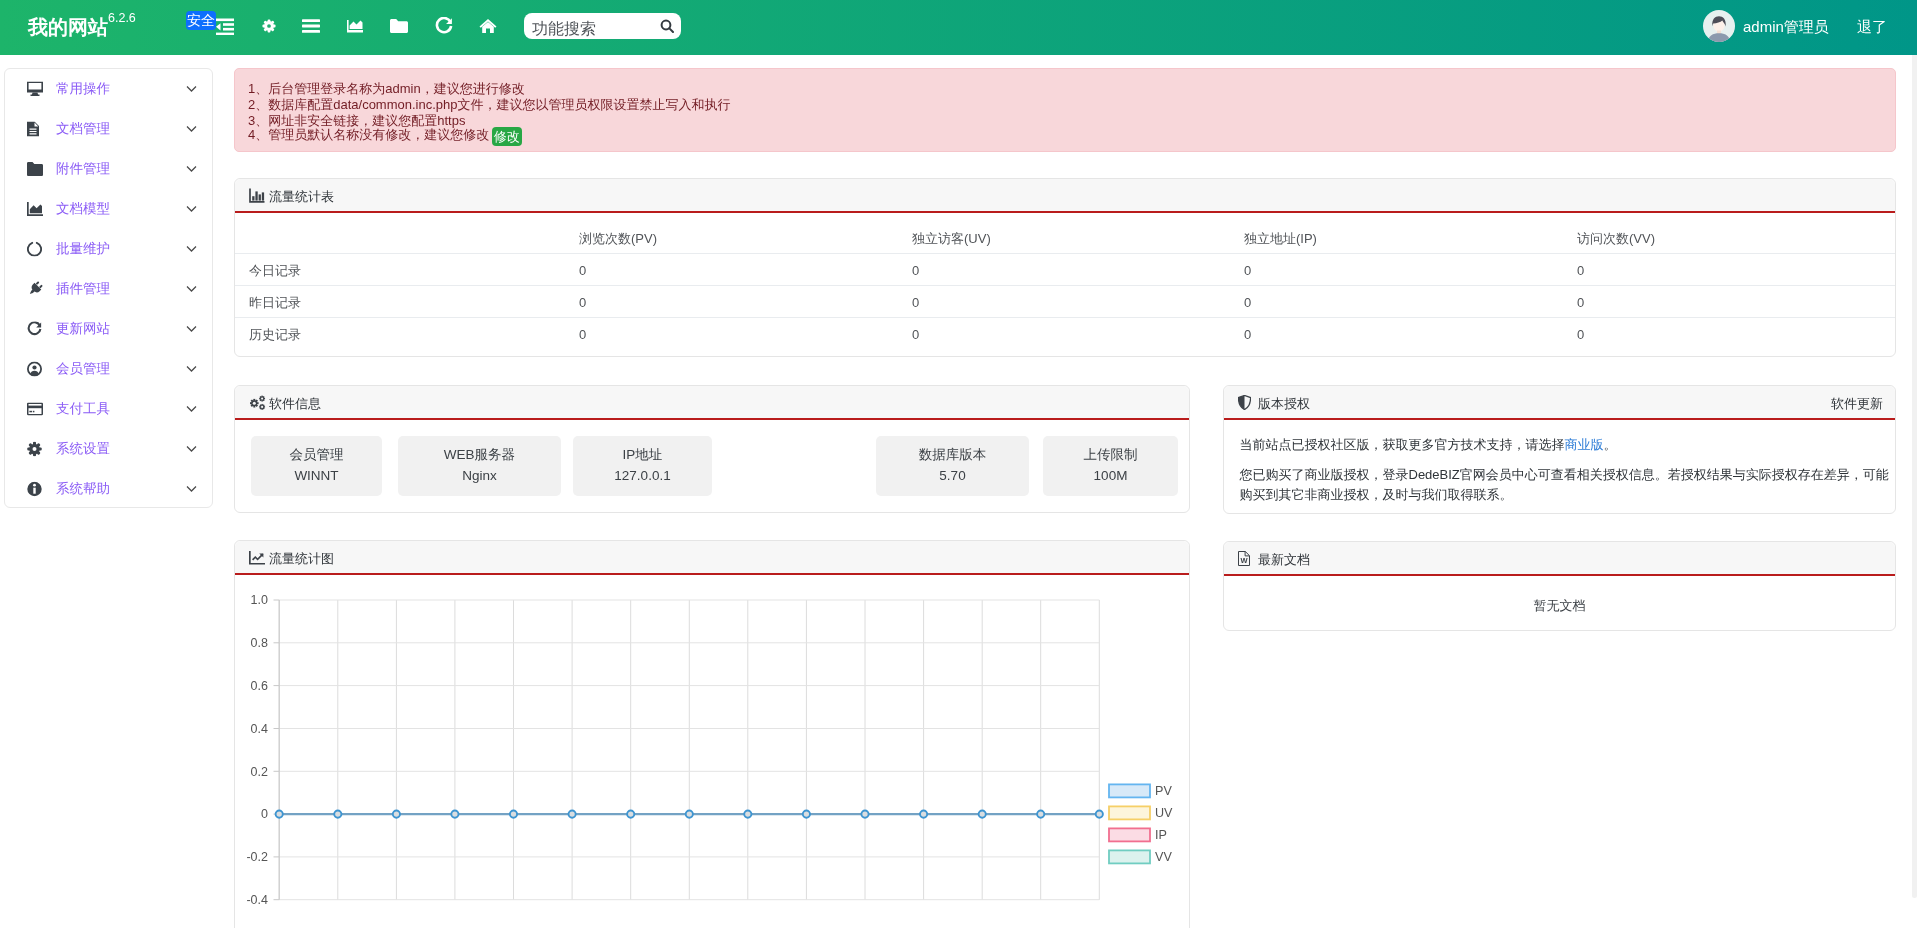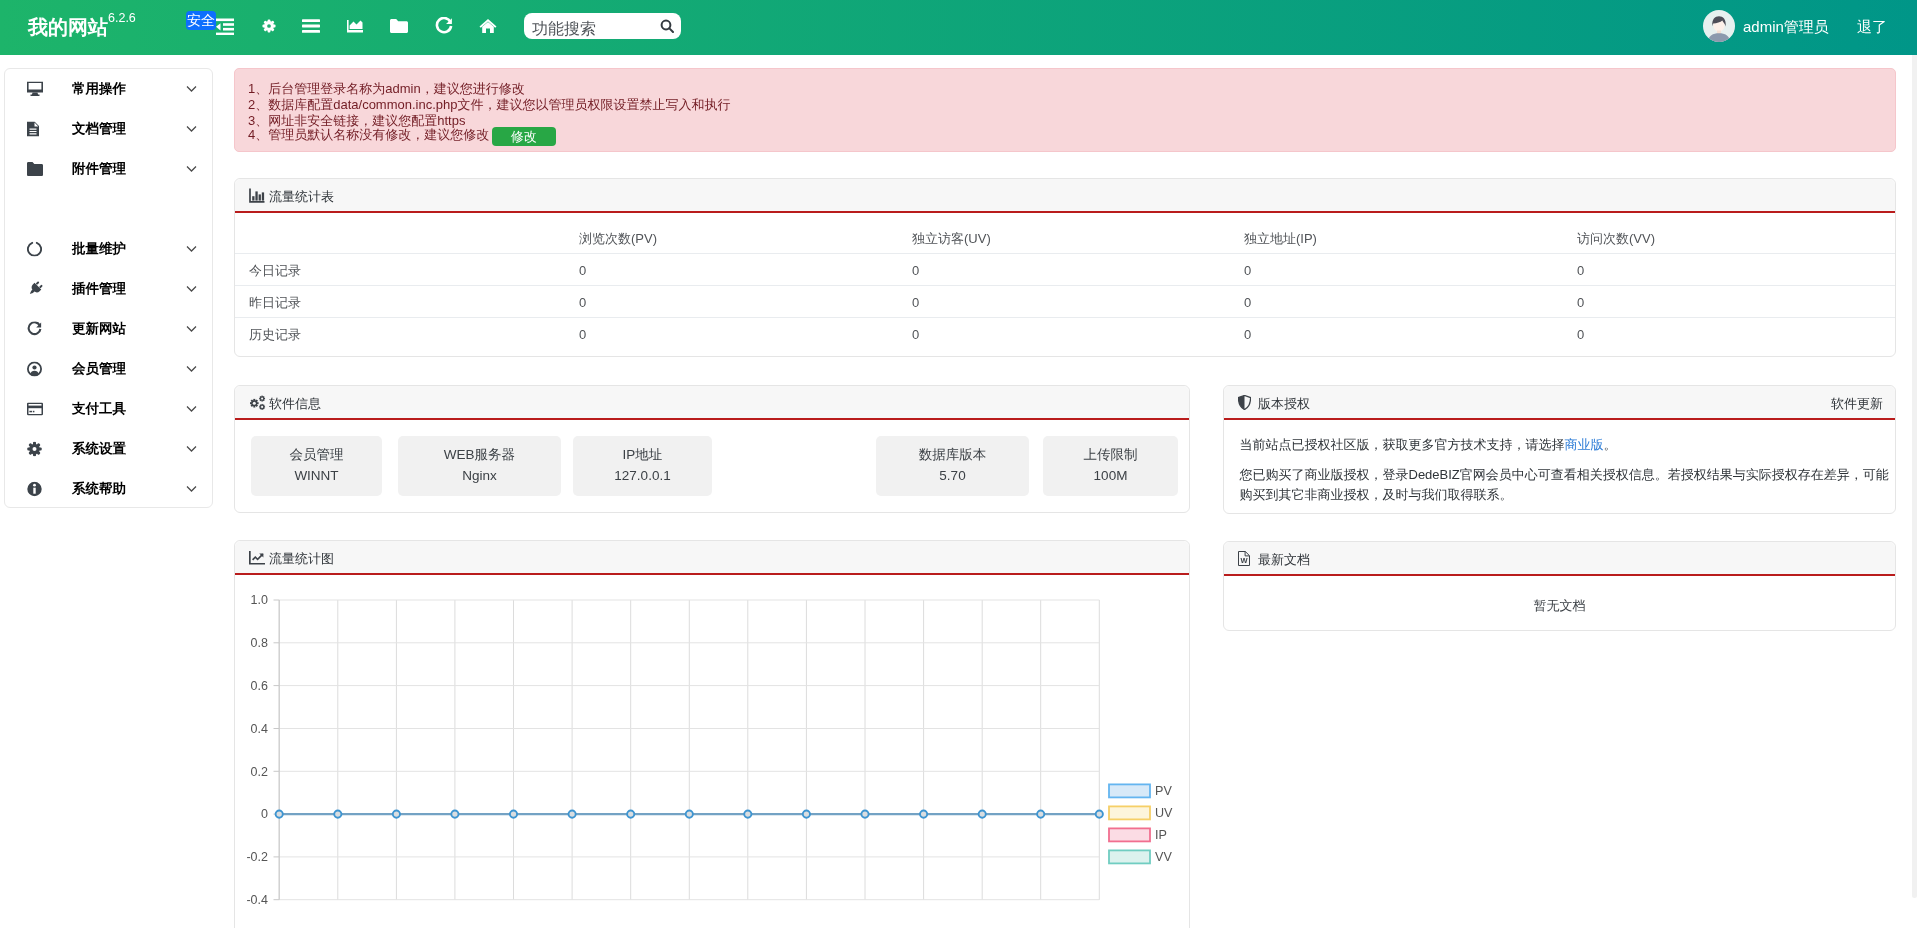--- a/index.html
+++ b/index.html
@@ -18,29 +18,29 @@
 .search .ph { position:absolute; left:8px; top:6.5px; font-size:16px; color:#51555a; }
 .useravatar { position:absolute; left:1703px; top:10px; }
 .uname { position:absolute; left:1743px; top:18px; color:#fff; font-size:15px; }
 .logout { position:absolute; left:1857px; top:18px; color:#fff; font-size:15px; }
 
 .sbar { position:absolute; left:1912px; top:55px; width:5px; height:843px; background:#f1f1f1; border-radius:0 0 4px 4px; }
 
 .sidebar { position:absolute; left:4px; top:68px; width:209px; height:440px; background:#fff;
   border:1px solid #e8e8e8; border-radius:6px; }
 .sitem { position:absolute; left:0; width:207px; height:40px; }
-.sitem .txt { position:absolute; left:67px; top:50%; transform:translateY(-50%); font-size:13.5px; color:#000000;font-weight:bold; }
+.sitem .txt { position:absolute; left:51px; top:50%; transform:translateY(-50%); font-size:13.5px; color:#8b5cf6; }
 .sitem svg.mi { position:absolute; left:22px; top:50%; transform:translateY(-50%); }
 .sitem svg.ch { position:absolute; left:181px; top:50%; transform:translateY(-50%); }
 
 .alert { position:absolute; left:234px; top:68px; width:1662px; height:84px; background:#f8d7da;
   border:1px solid #f5c6cb; border-radius:5px; color:#721c24; font-size:13px; }
 .alert .ln { position:absolute; left:13px; height:16px; line-height:16px; }
 .badge-fix { display:inline-block; background:#28a745; color:#fff; font-size:13px; border-radius:4px;
-  padding:0 19px; height:19px; line-height:19px; vertical-align:-2px; margin-left:-1px; }
+  padding:0 2px; height:19px; line-height:19px; vertical-align:-2px; margin-left:-1px; }
 
 .card { position:absolute; background:#fff; border:1px solid #e5e5e5; border-radius:6px; }
 .card-h { position:absolute; left:0; top:0; right:0; height:34px; background:#f7f7f7;
   border-bottom:2px solid #b91c1c; border-radius:6px 6px 0 0; }
 .card-h .t { position:absolute; left:34px; top:9px; font-size:13px; color:#30353a; }
 .card-h svg.ci { position:absolute; left:14px; top:9px; }
 
 .tbl-hline { position:absolute; left:0; right:0; height:1px; background:#e9ecef; }
 .tbl-txt { position:absolute; height:16px; line-height:16px; font-size:13px; color:#515458; }
 
@@ -170,20 +170,32 @@
     <span class="txt">文档管理</span>
     <svg class="ch" width="11" height="7" viewBox="0 0 11 7">
         <path d="M1 1 L5.5 5.5 L10 1" fill="none" stroke="#4a4a4a" stroke-width="1.25"></path>
       </svg>
   </div>
   <div class="sitem" style="top:80px">
     <svg class="mi" width="16" height="14" viewBox="0 0 16 14">
       <path fill="#3c434a" d="M0 1.3 C0 0.6 0.6 0 1.3 0 L5.5 0 L7.3 1.9 L14.7 1.9 C15.4 1.9 16 2.5 16 3.2 L16 12.7 C16 13.4 15.4 14 14.7 14 L1.3 14 C0.6 14 0 13.4 0 12.7 Z"></path>
       </svg>
     <span class="txt">附件管理</span>
+    <svg class="ch" width="11" height="7" viewBox="0 0 11 7">
+        <path d="M1 1 L5.5 5.5 L10 1" fill="none" stroke="#4a4a4a" stroke-width="1.25"></path>
+      </svg>
+  </div>
+  <div class="sitem" style="top:120px">
+    <svg class="mi" width="16" height="14" viewBox="0 0 16 14">
+        <g fill="#3c434a">
+      <path d="M0 14 L0 0 L1.7 0 L1.7 12.3 L16 12.3 L16 14 Z"></path>
+      <path d="M2.8 11.2 L2.8 7.2 L6.6 3.2 L9.6 6.2 L13.4 2.4 L15 4 L15 11.2 Z"></path>
+        </g>
+      </svg>
+    <span class="txt">文档模型</span>
     <svg class="ch" width="11" height="7" viewBox="0 0 11 7">
         <path d="M1 1 L5.5 5.5 L10 1" fill="none" stroke="#4a4a4a" stroke-width="1.25"></path>
       </svg>
   </div>
   <div class="sitem" style="top:160px">
     <svg class="mi" width="15" height="15" viewBox="0 0 15 15">
       <path fill="none" stroke="#3c434a" stroke-width="1.9" stroke-linecap="round" d="M5.2 1.35 A6.6 6.6 0 1 0 9.8 1.35"></path>
       </svg>
     <span class="txt">批量维护</span>
     <svg class="ch" width="11" height="7" viewBox="0 0 11 7">

